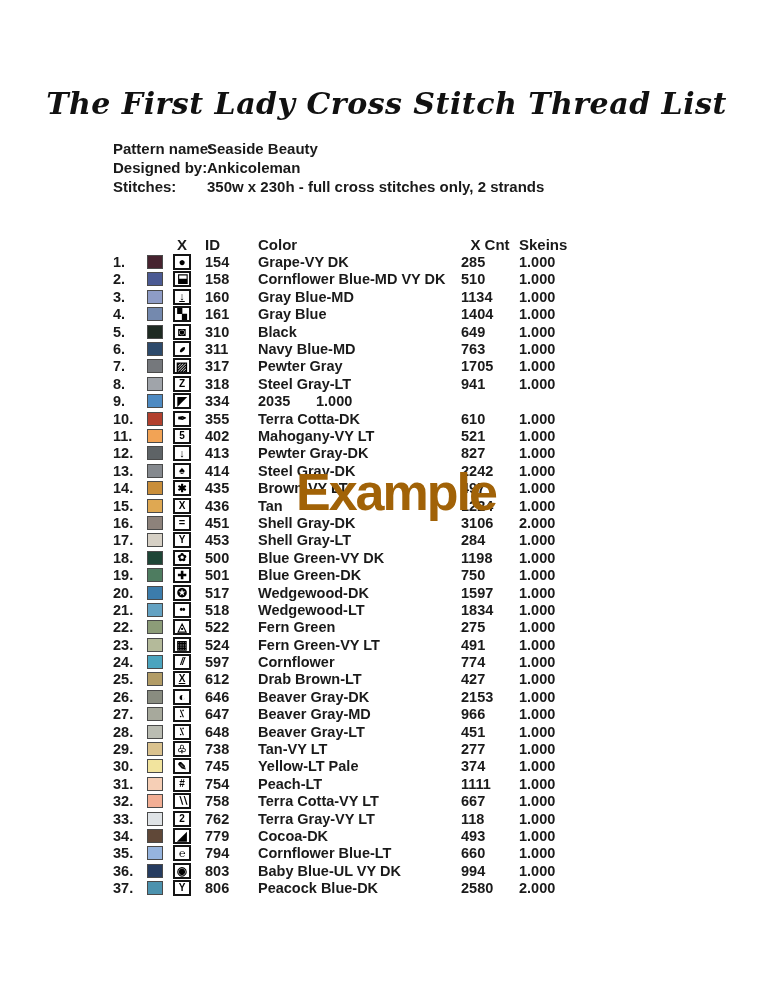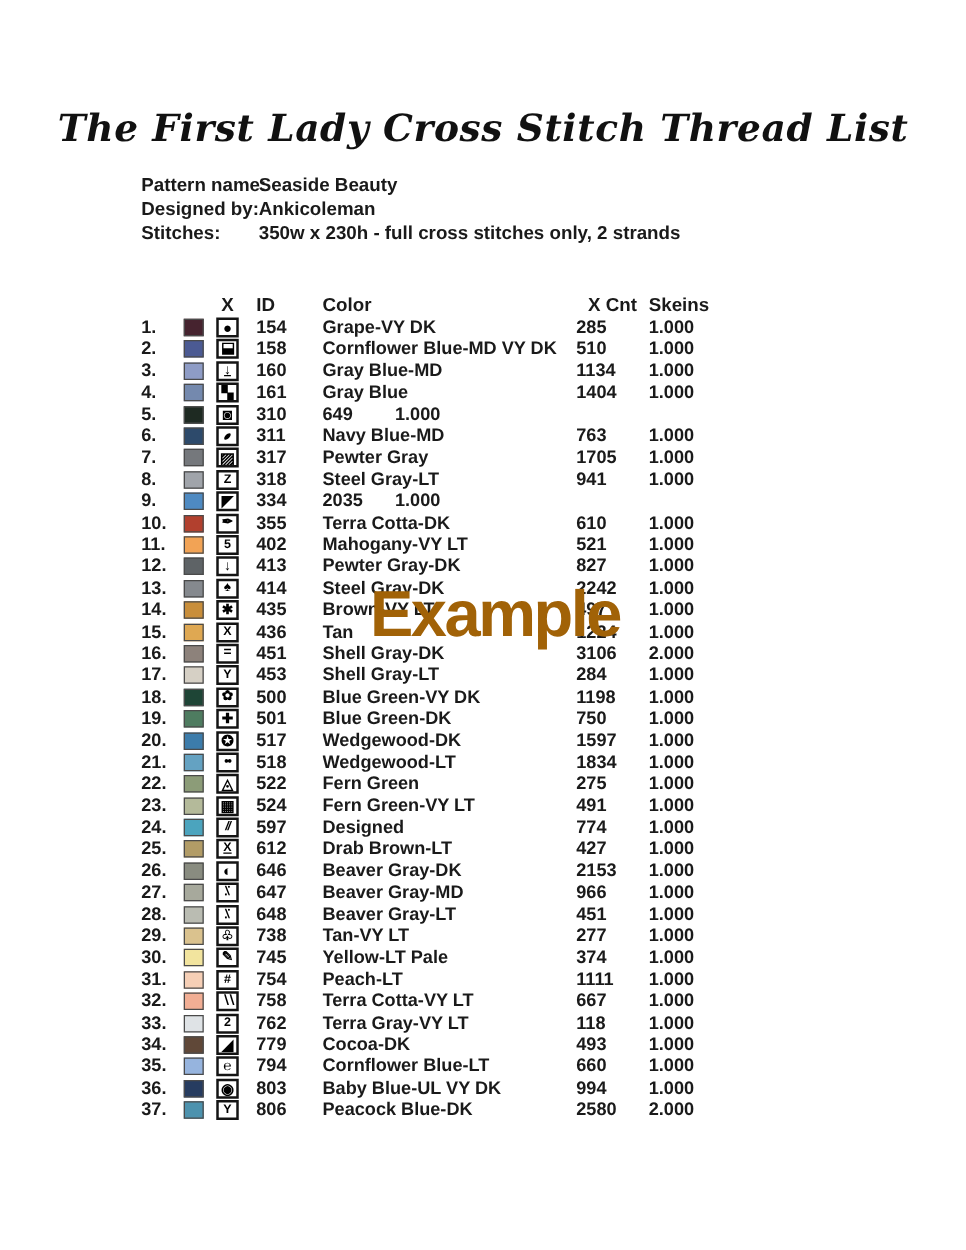--- a/index.html
+++ b/index.html
@@ -138,20 +138,21 @@
         <span class="c-num">5.</span>
         <span class="c-swatch">
           <div class="swatch" style="background: rgb(30, 42, 34);"></div>
         </span>
         <span class="c-sym">
           <span class="sym-box">
             <span style="font-size: 13px;">◙</span>
           </span>
         </span>
         <span class="c-id">310</span>
+        <span class="c-color">Black</span>
         <span class="c-xcnt">649</span>
         <span class="c-skeins">1.000</span>
       </div>
       <div class="trow">
         <span class="c-num">6.</span>
         <span class="c-swatch">
           <div class="swatch" style="background: rgb(45, 74, 107);"></div>
         </span>
         <span class="c-sym">
           <span class="sym-box">
@@ -421,21 +422,21 @@
         <span class="c-num">24.</span>
         <span class="c-swatch">
           <div class="swatch" style="background: rgb(75, 164, 190);"></div>
         </span>
         <span class="c-sym">
           <span class="sym-box">
             <span style="letter-spacing: -1px; font-size: 10px; font-style: italic;">//</span>
           </span>
         </span>
         <span class="c-id">597</span>
-        <span class="c-color">Designed</span>
+        <span class="c-color">Cornflower</span>
         <span class="c-xcnt">774</span>
         <span class="c-skeins">1.000</span>
       </div>
       <div class="trow">
         <span class="c-num">25.</span>
         <span class="c-swatch">
           <div class="swatch" style="background: rgb(178, 156, 102);"></div>
         </span>
         <span class="c-sym">
           <span class="sym-box">

